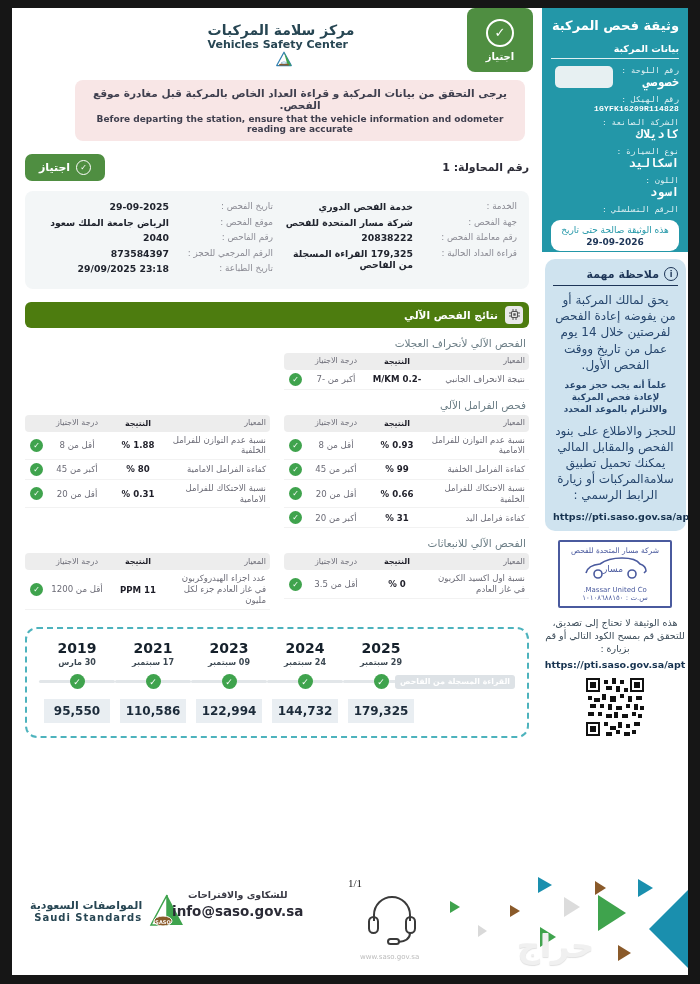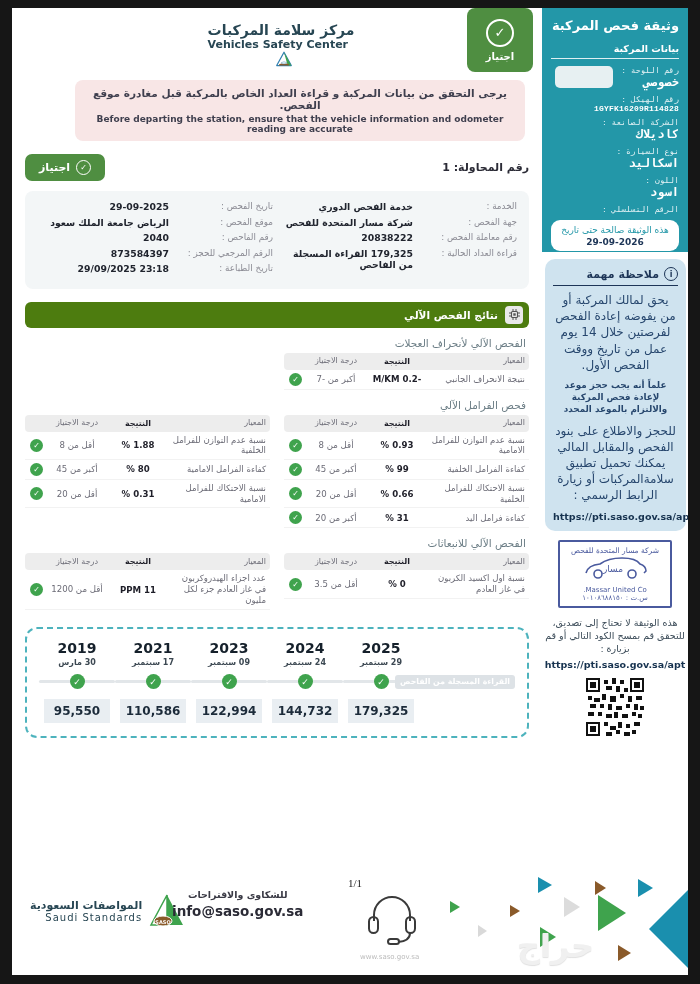--- a/index.html
+++ b/index.html
@@ -107,21 +107,21 @@
             border-radius:3px;padding:2.5px 5px;white-space:nowrap;}
   .odo-val{margin-top:7px;background:#e9eef2;border-radius:0;width:86%;text-align:center;
            font-size:12px;font-weight:bold;color:#1c2b3a;padding:5px 0;}
   .odo-spacer{height:32px;}
 
   
   .footer{position:absolute;left:0;bottom:0;width:100%;height:110px;direction:ltr;overflow:hidden;}
   .saso-group{position:absolute;left:18px;top:28px;display:flex;align-items:center;}
   .saso-text{text-align:right;margin-right:7px;}
   .saso-ar{font-size:11px;font-weight:bold;color:#274653;}
-  .saso-en{font-size:10px;font-weight:normal;color:#274653;letter-spacing:1px;}
+  .saso-en{font-size:10px;font-weight:bold;color:#274653;letter-spacing:1px;}
   .contact{position:absolute;left:160px;top:24px;text-align:center;}
   .contact .c1{font-size:9.5px;font-weight:bold;color:#3a3a45;}
   .contact .c2{font-size:13.5px;font-weight:bold;color:#2b2b36;margin-top:3px;direction:ltr;}
   .pageno{position:absolute;left:336px;top:12px;font-family:"Liberation Serif","DejaVu Serif",serif;
           font-size:11px;color:#222;}
   .headset{position:absolute;left:352px;top:22px;}
   .site{position:absolute;left:348px;top:88px;font-size:7px;color:#bbb;}
   .tri{position:absolute;width:0;height:0;border-style:solid;border-color:transparent;}
   .haraj{position:absolute;left:505px;top:62px;font-size:32px;font-weight:bold;color:#f0f0f0;
          text-shadow:0 1px 1px #e0e0e0;direction:rtl;}

